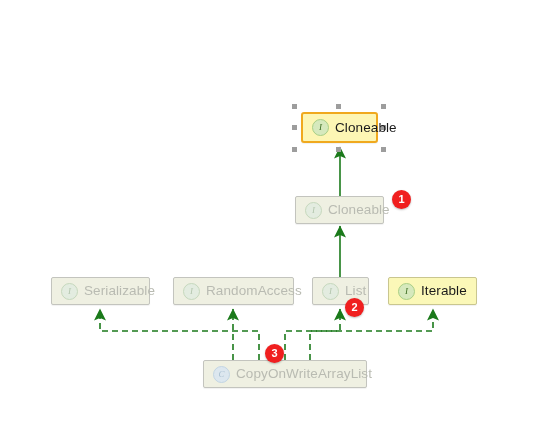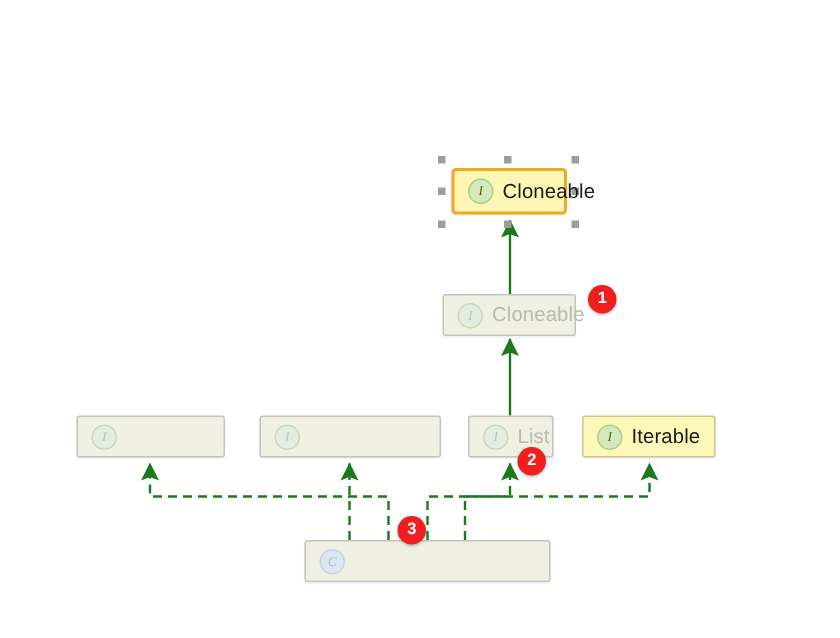--- a/index.html
+++ b/index.html
@@ -168,37 +168,40 @@
     <span class="node-label">Cloneable</span>
   </div>
 
   <div class="node dim" id="node-collection" style="left:295px; top:196px; width:89px; height:28px;">
     <span class="type-icon iface-dim">I</span>
     <span class="node-label">Cloneable</span>
   </div>
 
   <div class="node dim" id="node-serializable" style="left:51px; top:277px; width:99px; height:28px;">
     <span class="type-icon iface-dim">I</span>
+    <span class="node-label">Serializable</span>
   </div>
 
   <div class="node dim" id="node-randomaccess" style="left:173px; top:277px; width:121px; height:28px;">
     <span class="type-icon iface-dim">I</span>
+    <span class="node-label">RandomAccess</span>
   </div>
 
   <div class="node dim" id="node-list" style="left:312px; top:277px; width:57px; height:28px;">
     <span class="type-icon iface-dim">I</span>
     <span class="node-label">List</span>
   </div>
 
   <div class="node bright" id="node-cloneable" style="left:388px; top:277px; width:89px; height:28px;">
     <span class="type-icon iface">I</span>
     <span class="node-label">Iterable</span>
   </div>
 
   <div class="node dim" id="node-copyonwritearraylist" style="left:203px; top:360px; width:164px; height:28px;">
     <span class="type-icon cls-dim">C</span>
+    <span class="node-label">CopyOnWriteArrayList</span>
   </div>
 
   <div class="badge" style="left:392px; top:190px;">1</div>
   <div class="badge" style="left:345px; top:298px;">2</div>
   <div class="badge" style="left:265px; top:344px;">3</div>
 
 </div>
 
 </body></html>

